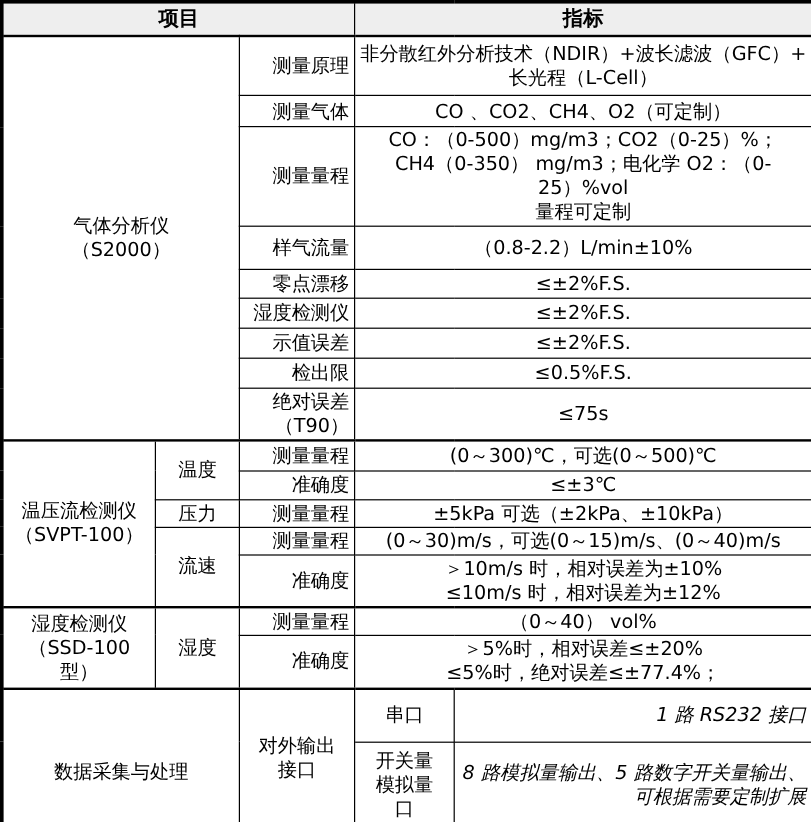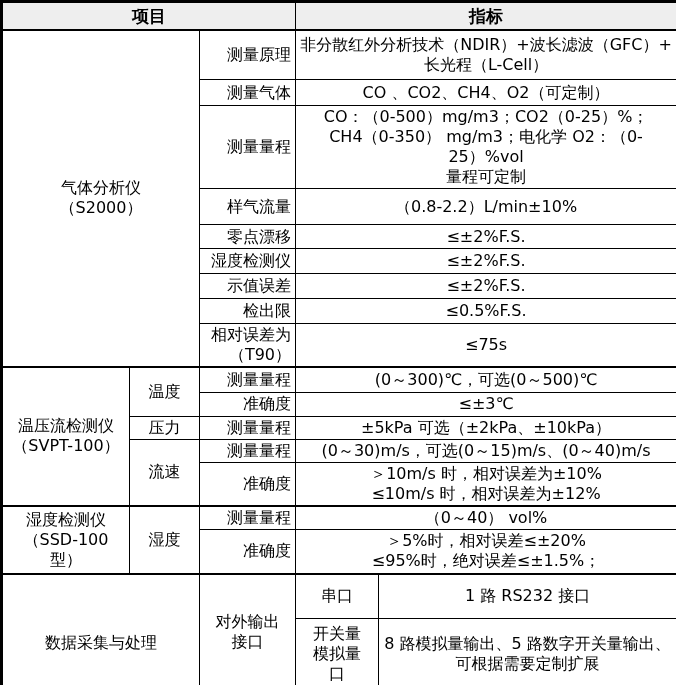--- a/index.html
+++ b/index.html
@@ -25,21 +25,21 @@
     background:#eeeeee;
     font-size:17px;
     font-weight:bold;
     text-align:center;
     border-bottom:2px solid #000;
   }
   tr.sec > td{border-top:2px solid #000;}
   td.c{text-align:center;}
   td.p{text-align:right;padding-left:8px;}
   td.v{text-align:center;padding-left:8px;}
-  td.vc{text-align:center;}
+  td.vc{text-align:right;font-style:italic;}
 </style>
 </head>
 <body>
 
 <table class="spec">
   <colgroup>
     <col style="width:128px">
       <col style="width:70px">
       <col style="width:96px">
       <col style="width:83px">
@@ -83,21 +83,21 @@
   </tr>
   <tr style="height:25px">
     <td class="p">示值误差</td>
     <td class="v" colspan="2">≤±2%F.S.</td>
   </tr>
   <tr style="height:25px">
     <td class="p">检出限</td>
     <td class="v" colspan="2">≤0.5%F.S.</td>
   </tr>
   <tr style="height:43px">
-    <td class="p">相对误差为
+    <td class="p">绝对误差
 （T90）</td>
     <td class="v" colspan="2">≤75s</td>
   </tr>
 
   <tr class="sec" style="height:25px">
     <td class="c" rowspan="5">温压流检测仪
 （SVPT-100）</td>
     <td class="c" rowspan="2">温度</td>
     <td class="p">测量量程</td>
     <td class="v" colspan="2">(0～300)℃，可选(0～500)℃</td>
@@ -125,21 +125,21 @@
   <tr class="sec" style="height:23px">
     <td class="c" rowspan="2">湿度检测仪
 （SSD-100 型）</td>
     <td class="c" rowspan="2">湿度</td>
     <td class="p">测量量程</td>
     <td class="v" colspan="2">（0～40） vol%</td>
   </tr>
   <tr style="height:45px">
     <td class="p">准确度</td>
     <td class="v" colspan="2">＞5%时，相对误差≤±20%
-≤95%时，绝对误差≤±1.5%；</td>
+≤5%时，绝对误差≤±77.4%；</td>
   </tr>
 
   <tr class="sec" style="height:44px">
     <td class="c" rowspan="3" colspan="2">数据采集与处理</td>
     <td class="c" rowspan="2">对外输出
 接口</td>
     <td class="c">串口</td>
     <td class="vc">1 路 RS232 接口</td>
   </tr>
   <tr style="height:71px">

